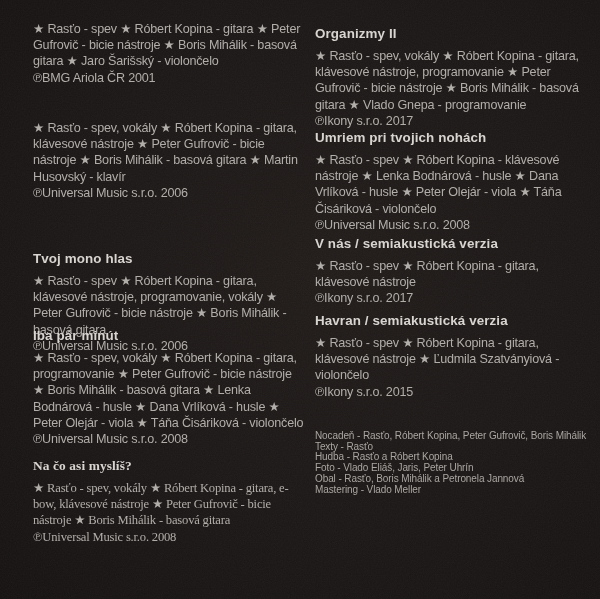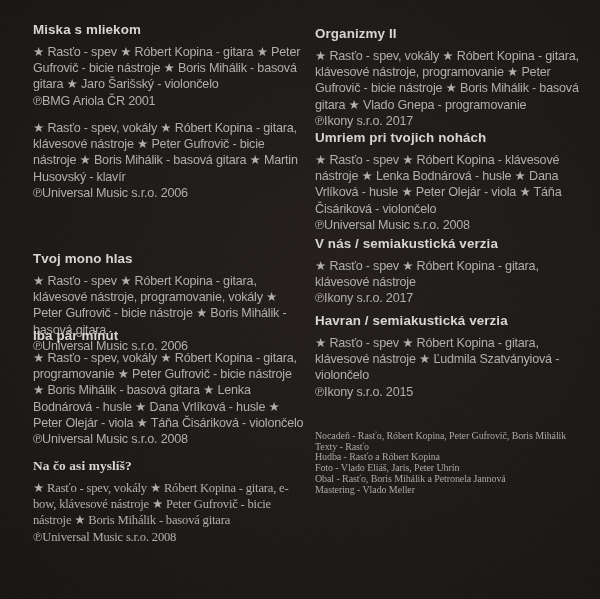--- a/index.html
+++ b/index.html
@@ -46,21 +46,20 @@
   .l5 { top: 457px; font-family: Liberation Serif, serif; }
   .r1 { top: 25px; }
   .r2 { top: 129px; }
   .r3 { top: 235px; }
   .r4 { top: 312px; }
   .footer {
     position: absolute;
     left: 315px; top: 431px;
     width: 285px;
     color: #a9a6a2;
-    font-family: Liberation Serif, serif;
   }
   .footer-line {
     font-size: 10px;
     line-height: 10.7px;
     letter-spacing: -0.1px;
     white-space: nowrap;
   }
   .footer-links { margin-top: 13px; }
   .footer-link {
     font-size: 10px;
@@ -68,21 +67,20 @@
     letter-spacing: 0.1px;
     white-space: nowrap;
   }
 </style>
 </head>
 <body>
 
 <div class="page">
 
   <section class="album l l1">
-    <h2 class="album-title">Miska s mliekom</h2>
     <p class="album-credits">★ Rasťo - spev ★ Róbert Kopina - gitara ★ Peter Gufrovič - bicie nástroje ★ Boris Mihálik - basová gitara ★ Jaro Šarišský - violončelo</p>
     <p class="album-label">℗BMG Ariola ČR 2001</p>
   </section>
 
   <section class="album l l2">
     <p class="album-credits">★ Rasťo - spev, vokály ★ Róbert Kopina - gitara, klávesové nástroje ★ Peter Gufrovič - bicie nástroje ★ Boris Mihálik - basová gitara ★ Martin Husovský - klavír</p>
     <p class="album-label">℗Universal Music s.r.o. 2006</p>
   </section>
 
   <section class="album l l3">

